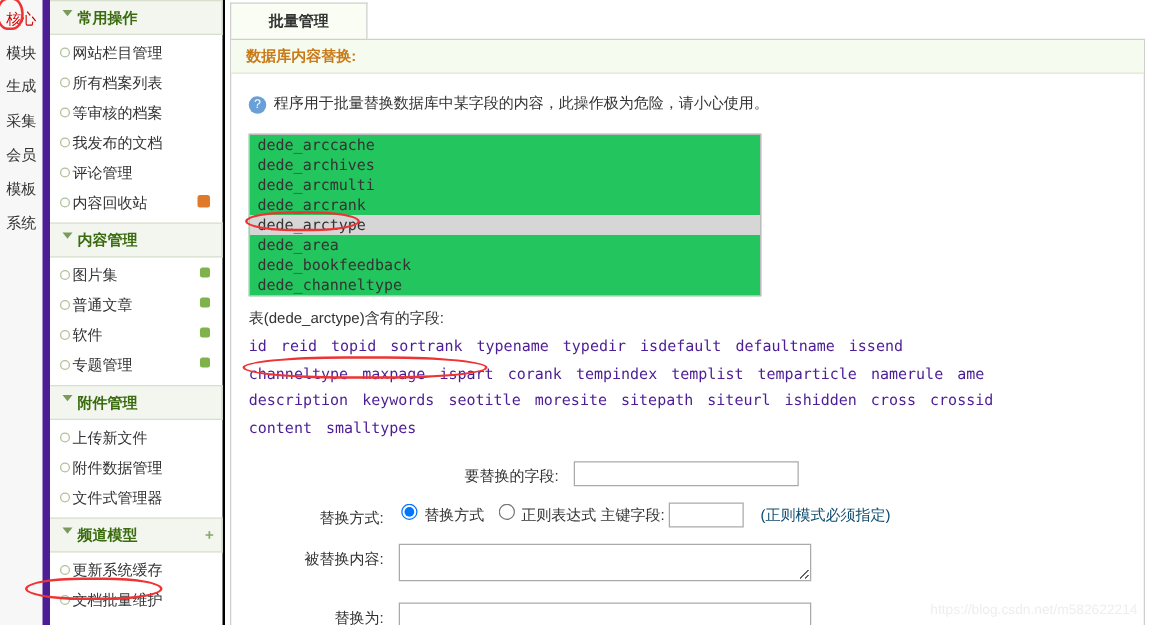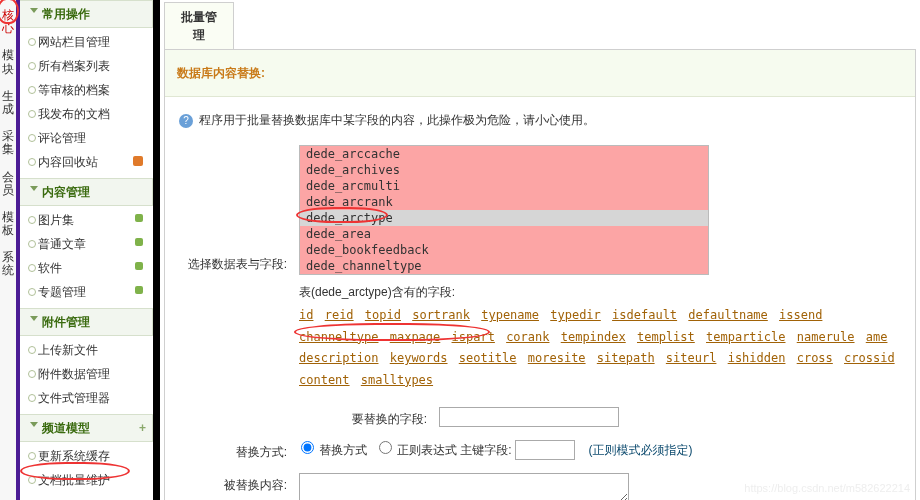--- a/index.html
+++ b/index.html
@@ -1,46 +1,46 @@
 <!DOCTYPE html>
 <html><head>
 <meta charset="utf-8">
 <style>
 *{box-sizing:border-box;margin:0;padding:0}
 body{font:12px/1.5 "Microsoft YaHei",Arial,sans-serif;color:#333;background:#fff;width:920px;height:500px;overflow:hidden}
 .wrap{display:flex;height:500px}
-.vmenu{width:20px;background:#f7f7f7;border-right:4px solid #4c1d95;font-size:12px;text-align:center;padding-top:2px}
+.vmenu{width:40px;background:#f7f7f7;border-right:6px solid #4c1d95;font-size:12px;text-align:center;padding-top:2px}
 .vmenu div{padding:7px 2px;writing-mode:horizontal-tb;line-height:1.1}
-.side{width:140px;background:#fff;border-right:7px solid #000000}
+.side{width:140px;background:#fff;border-right:2px solid #000000}
 .sec-h{background:#f2f6ef;border:1px solid #d6e0cc;border-left:none;padding:4px 6px;font-weight:bold;color:#3a6b0f;position:relative;font-size:12px}
 .arrow{position:absolute;left:10px;top:7px;width:0;height:0;border-left:4px solid transparent;border-right:4px solid transparent;border-top:5px solid #7a9b5a}
 .sec-h span{margin-left:16px}
 .plus{position:absolute;right:6px;top:4px;color:#8aa86b;font-weight:bold}
 .sec ul{list-style:none;padding:2px 0 4px}
 .sec li{padding:3px 4px 3px 18px;position:relative;font-size:12px}
 .sec li::before{content:"";position:absolute;left:8px;top:8px;width:6px;height:6px;border:1px solid #b0c098;border-radius:50%}
 .sec li.shield::after{content:"";position:absolute;right:10px;top:6px;width:10px;height:10px;background:#e07a2a;border-radius:2px}
 .sec li.dot-r{color:#333}
 .sec li.dot-r::after{content:"";position:absolute;right:10px;top:6px;width:8px;height:8px;background:#7fb24a;border-radius:2px}
 .ring{position:absolute;border:2px solid #e33;border-radius:50%/60%;pointer-events:none}
 .main{flex:1;padding:2px 4px;overflow:hidden}
-.tab{border:1px solid #cfcfcf;background:#fafdf4;padding:5px 12px;font-weight:bold;border-bottom:none;width:70px;text-align:center}
+.tab{border:1px solid #cfcfcf;background:#fafdf4;padding:5px 12px;font-weight:bold;border-bottom:none;width:110px;text-align:center}
 .panel{border:1px solid #cfcfcf}
-.panel-h{background:#f6fbef;border-bottom:1px solid #e0e7d3;padding:14px 12px;color:#c97b1a;font-weight:bold}
+.panel-h{background:#f6fbef;border-bottom:1px solid #e0e7d3;padding:4px 12px;color:#c97b1a;font-weight:bold}
 .panel-b{padding:10px 14px}
 .note{padding:4px 0 10px}
 .note::before{content:"?";display:inline-block;width:14px;height:14px;border-radius:50%;background:#6aa0d8;color:#fff;text-align:center;line-height:14px;margin-right:6px;font-size:10px}
 .row{display:flex;padding:6px 0;align-items:flex-start}
 .lab{width:120px;text-align:right;padding-right:12px;padding-top:3px}
 .ct{flex:1}
-.list{border:1px solid #bbb;width:410px;height:130px;overflow-y:scroll;font:12px monospace;background:#fca5a5}
+.list{border:1px solid #bbb;width:410px;height:130px;overflow-y:scroll;font:12px monospace;background:#22c55e}
 .list div{padding:1px 6px}
 .list .sel{background:#d6d6d6}
 .fields{font:12px monospace;line-height:1.8;padding:4px 0;max-width:600px}
-.fields a{color:#a16207;text-decoration:underline;margin-right:4px;cursor:pointer}
+.fields a{color:#4c1d95;margin-right:4px;cursor:pointer}
 .inp{border:1px solid #aaa;padding:2px 4px;font-size:12px}
 .inp-m{width:180px}
 .inp-l{width:330px;height:30px}
 .reg-note{color:#0c4a6e;margin-left:10px}
 .radio{margin:0 2px}
 .wm{position:absolute;bottom:4px;right:10px;color:#eee;font-size:11px}
 </style>
 </head>
 <body>
 
@@ -100,21 +100,20 @@
   </div>
 
   <div class="main">
     <div class="tab">批量管理</div>
     <div class="panel">
       <div class="panel-h">数据库内容替换:</div>
       <div class="panel-b">
         <div class="note">程序用于批量替换数据库中某字段的内容，此操作极为危险，请小心使用。</div>
 
         <div class="row">
-          <div class="lab" style="padding-top:110px">选择数据表与字段:</div>
           <div class="ct" style="position:relative">
             <div class="list">
               <div>dede_arccache</div>
               <div>dede_archives</div>
               <div>dede_arcmulti</div>
               <div>dede_arcrank</div>
               <div class="sel">dede_arctype</div>
               <div>dede_area</div>
               <div>dede_bookfeedback</div>
               <div>dede_channeltype</div>

